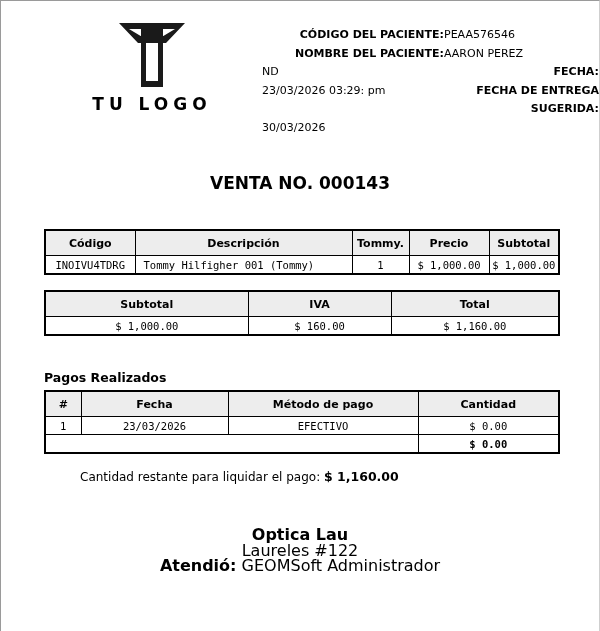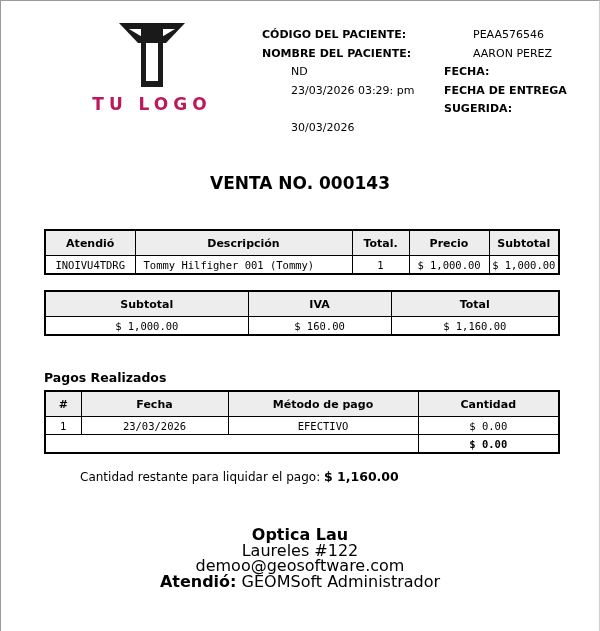--- a/index.html
+++ b/index.html
@@ -14,31 +14,31 @@
     border-top:1px solid #9a9a9a;
     border-left:1px solid #9a9a9a;
     border-right:1px solid #cfcfcf;
   }
 
   
   .logo { position:absolute; left:84px; top:22px; width:134px; text-align:center; }
   .logo svg { display:block; margin:0 auto; }
   .logo-text {
     margin-top:7px; font-size:17px; font-weight:bold;
-    letter-spacing:5px; white-space:nowrap; color:#be185d;
+    letter-spacing:5px; white-space:nowrap; color:#000000;
   }
 
   
   .info {
     position:absolute; left:261px; top:25px;
     display:grid; grid-template-columns:182px auto;
     font-size:11px; line-height:18.6px;
   }
-  .info .label { font-weight:bold; }
-  .info .value { white-space:nowrap;margin-left:29px; }
+  .info .label { font-weight:bold;text-align:right; }
+  .info .value { white-space:nowrap; }
 
   
   .title {
     position:absolute; top:172px; left:0; width:100%;
     text-align:center; font-size:17px; font-weight:bold;
   }
 
   
   table.doc {
     position:absolute; left:43px; width:514px;
@@ -101,23 +101,23 @@
   <table class="doc items">
     <colgroup>
         <col style="width:90px">
         <col style="width:217px">
         <col style="width:57px">
         <col style="width:80px">
         <col style="width:70px">
       </colgroup>
     <thead>
       <tr>
-        <th>Atendió</th>
+        <th>Código</th>
         <th>Descripción</th>
-        <th>Total.</th>
+        <th>Tommy.</th>
         <th>Precio</th>
         <th>Subtotal</th>
       </tr>
     </thead>
     <tbody>
       <tr>
         <td>INOIVU4TDRG</td>
         <td class="desc">Tommy Hilfigher 001 (Tommy)</td>
         <td>1</td>
         <td>$ 1,000.00</td>
@@ -180,20 +180,19 @@
   </table>
 
   <div class="balance">
     <span>Cantidad restante para liquidar el pago:</span>
     <b>$ 1,160.00</b>
   </div>
 
   <div class="footer">
     <div><b>Optica Lau</b></div>
     <div>Laureles #122</div>
-    <div>demoo@geosoftware.com</div>
     <div>
       <b>Atendió:</b>
       <span>GEOMSoft Administrador</span>
     </div>
   </div>
 
 </div>
 
 </body></html>

